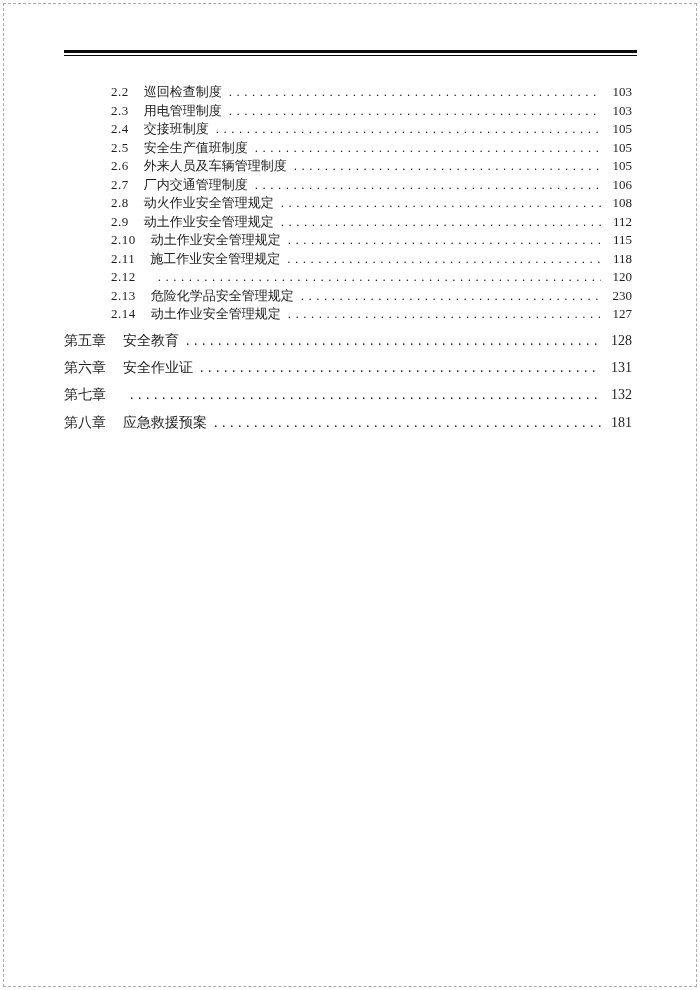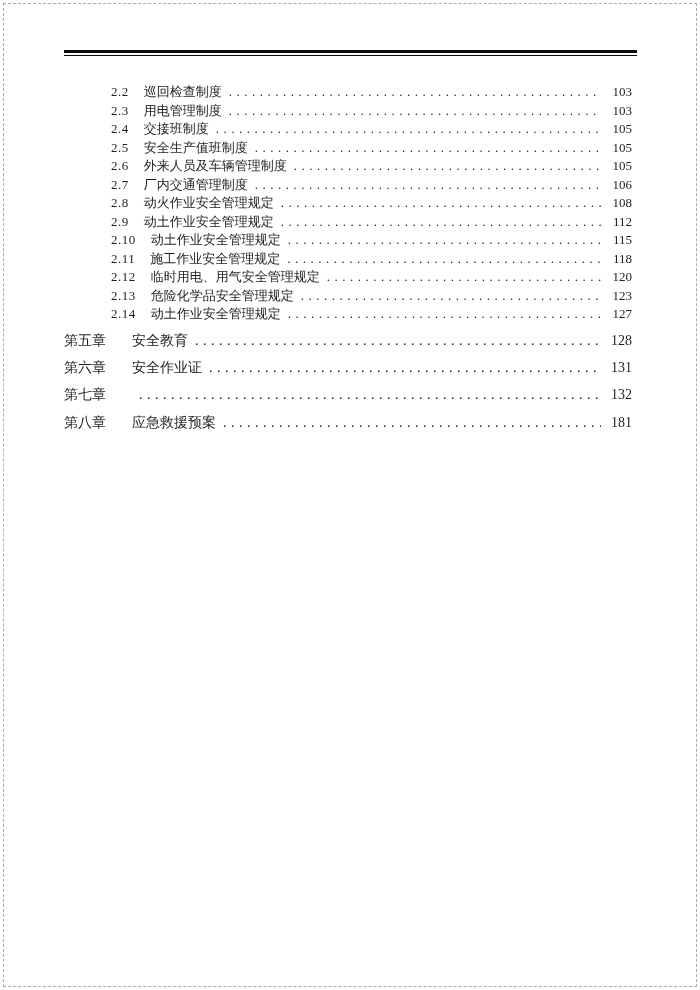--- a/index.html
+++ b/index.html
@@ -43,21 +43,21 @@
   .toc-items .row {
     font-size: 13px;
     line-height: 18.5px;
   }
   .toc-chapters .row {
     font-size: 14px;
     line-height: 27.4px;
   }
   .num { flex: 0 0 auto; }
   .toc-items .num { margin-right: 15px; letter-spacing: 0.5px; }
-  .toc-chapters .num { margin-right: 26px; }
+  .toc-chapters .num { margin-right: 17px; }
   .title { flex: 0 0 auto; }
   .dots {
     flex: 1 1 0;
     min-width: 0;
     overflow: hidden;
     white-space: nowrap;
     letter-spacing: 4.5px;
     padding-left: 7px;
     color: #1e1e1e;
   }
@@ -141,30 +141,29 @@
 
   <div class="row">
     <span class="num">2.11</span>
     <span class="title">施工作业安全管理规定</span>
     <span class="dots">................................................................................................................................................................</span>
     <span class="pg">118</span>
   </div>
 
   <div class="row">
     <span class="num">2.12</span>
-    <span class="title">临时用电、用气安全管理规定</span>
     <span class="dots">................................................................................................................................................................</span>
     <span class="pg">120</span>
   </div>
 
   <div class="row">
     <span class="num">2.13</span>
     <span class="title">危险化学品安全管理规定</span>
     <span class="dots">................................................................................................................................................................</span>
-    <span class="pg">123</span>
+    <span class="pg">230</span>
   </div>
 
   <div class="row">
     <span class="num">2.14</span>
     <span class="title">动土作业安全管理规定</span>
     <span class="dots">................................................................................................................................................................</span>
     <span class="pg">127</span>
   </div>
 </div>
     <div class="toc-chapters" id="toc-chapters">

